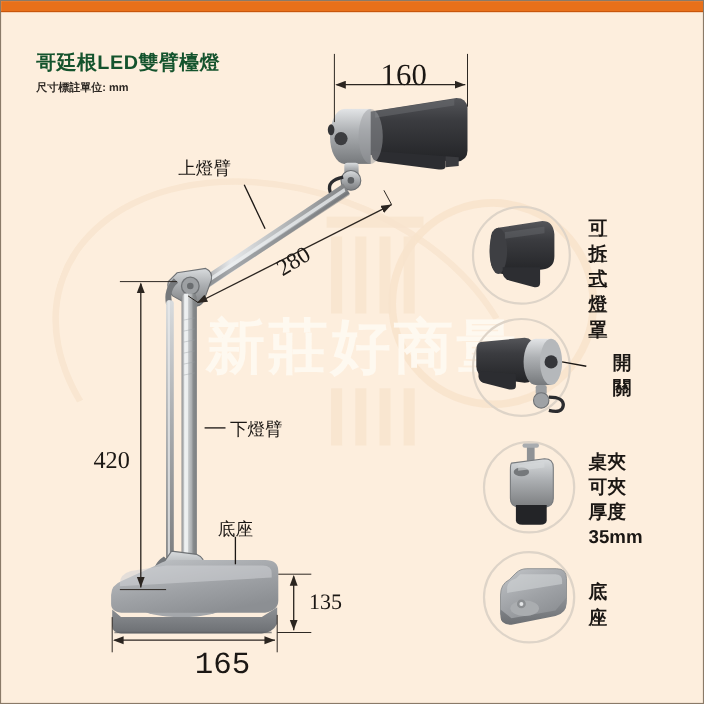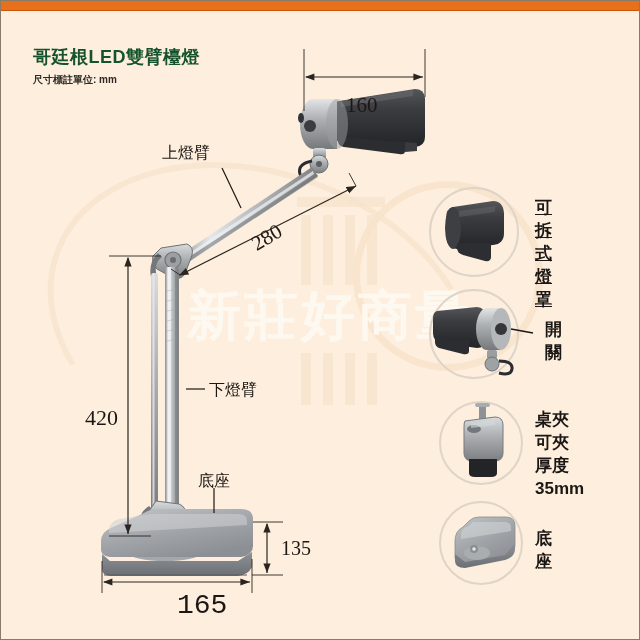--- a/index.html
+++ b/index.html
@@ -96,21 +96,21 @@
     position: absolute;
     left: 0; top: 0;
   }
   
   .dim {
     position: absolute;
     color: #1b1714;
     font-family: "Liberation Serif", "DejaVu Serif", serif;
     white-space: nowrap;
   }
-  .dim-160 { left: 345px; top: 52px; font-size: 21px; margin-top: 40px; }
+  .dim-160 { left: 345px; top: 52px; font-size: 28px; }
   .dim-280 {
     left: 246px; top: 234px;
     font-size: 21px;
     transform: rotate(-31deg);
     transform-origin: left top;
   }
   .dim-420 { left: 84px; top: 372px; font-size: 22px; margin-top: 32px; }
   .dim-135 { left: 280px; top: 536px; font-size: 20px; }
   .dim-165 { left: 176px; top: 589px; font-size: 28px; font-family: Liberation Mono, monospace; }
   
@@ -138,21 +138,21 @@
     position: absolute;
     font-size: 17px;
     font-weight: bold;
     color: #1b1714;
     line-height: 1.35;
     white-space: pre-line;
   }
   .c1-ring { left: 428px; top: 186px; width: 86px; height: 86px; }
   .c1-text { left: 534px; top: 196px; text-decoration: underline; }
   .c2-ring { left: 428px; top: 288px; width: 86px; height: 86px; }
-  .c2-text { left: 544px; top: 318px; }
+  .c2-text { left: 556px; top: 318px; }
   .c3-ring { left: 438px; top: 400px; width: 80px; height: 80px; }
   .c3-text { left: 534px; top: 408px; }
   .c4-ring { left: 438px; top: 500px; width: 80px; height: 80px; }
   .c4-text { left: 534px; top: 527px; }
 </style>
 </head>
 <body>
 
 <div id="page">
 

